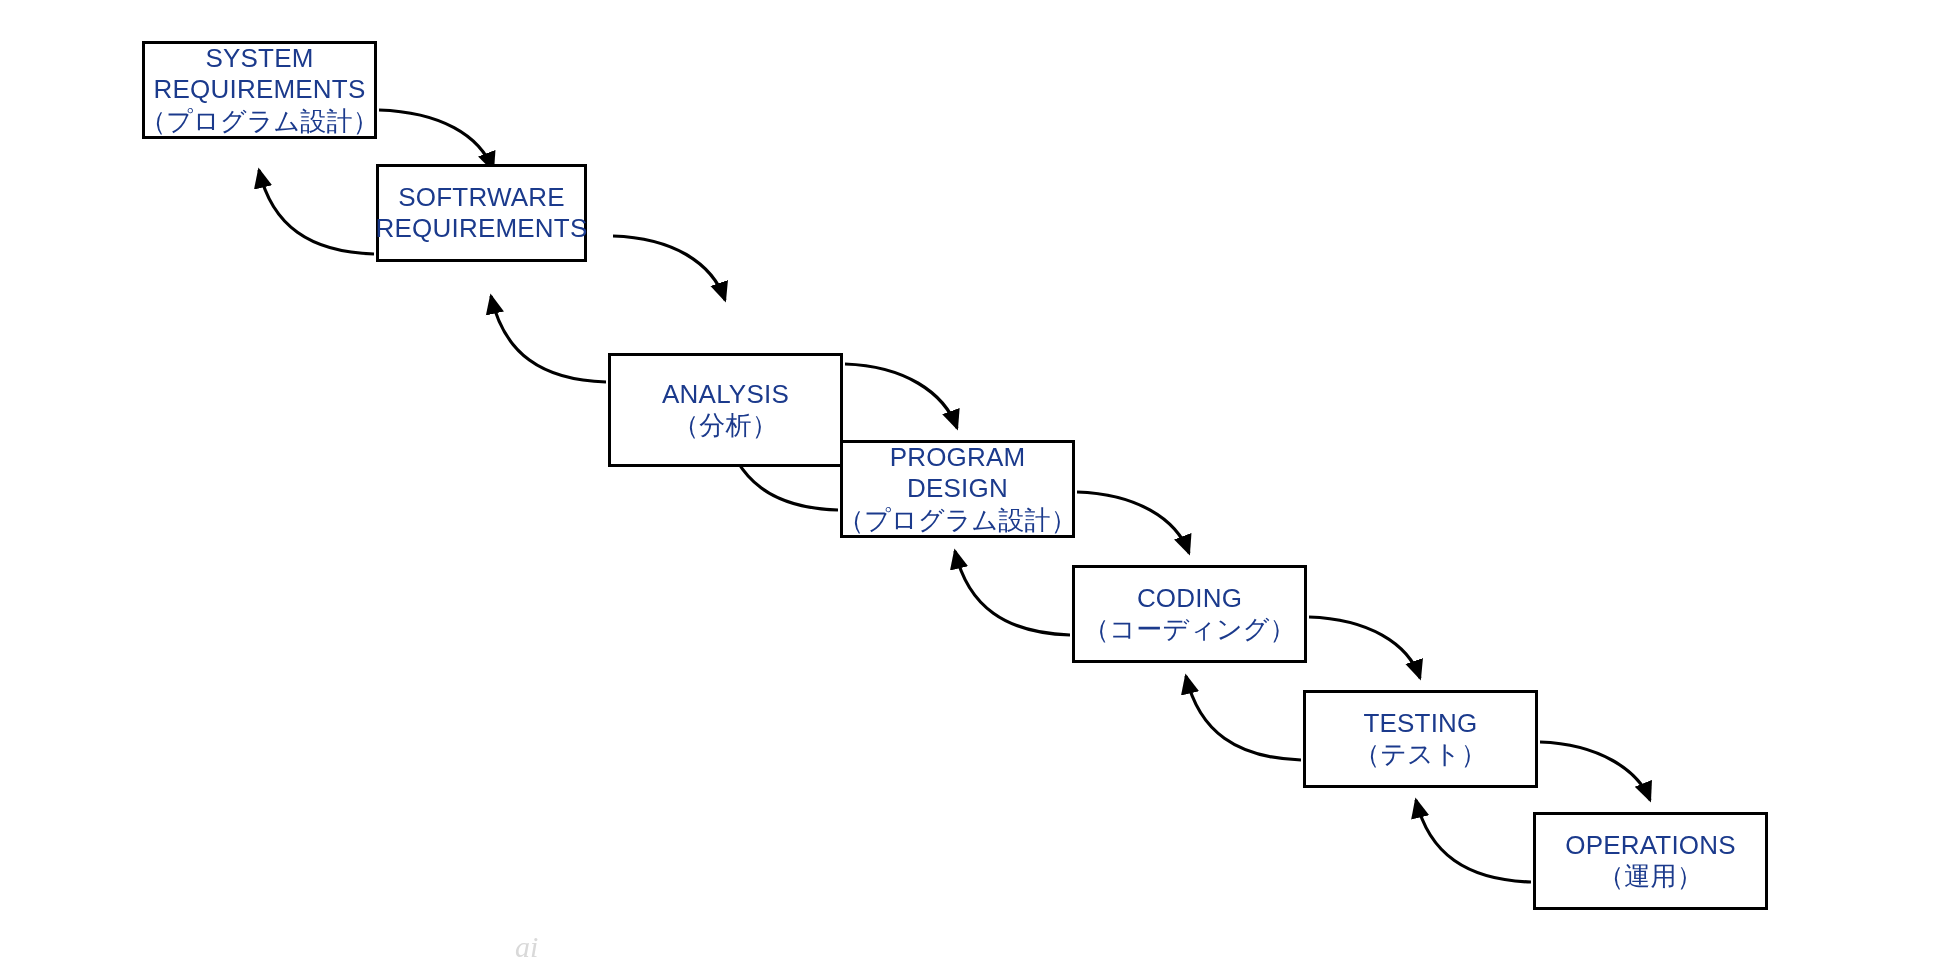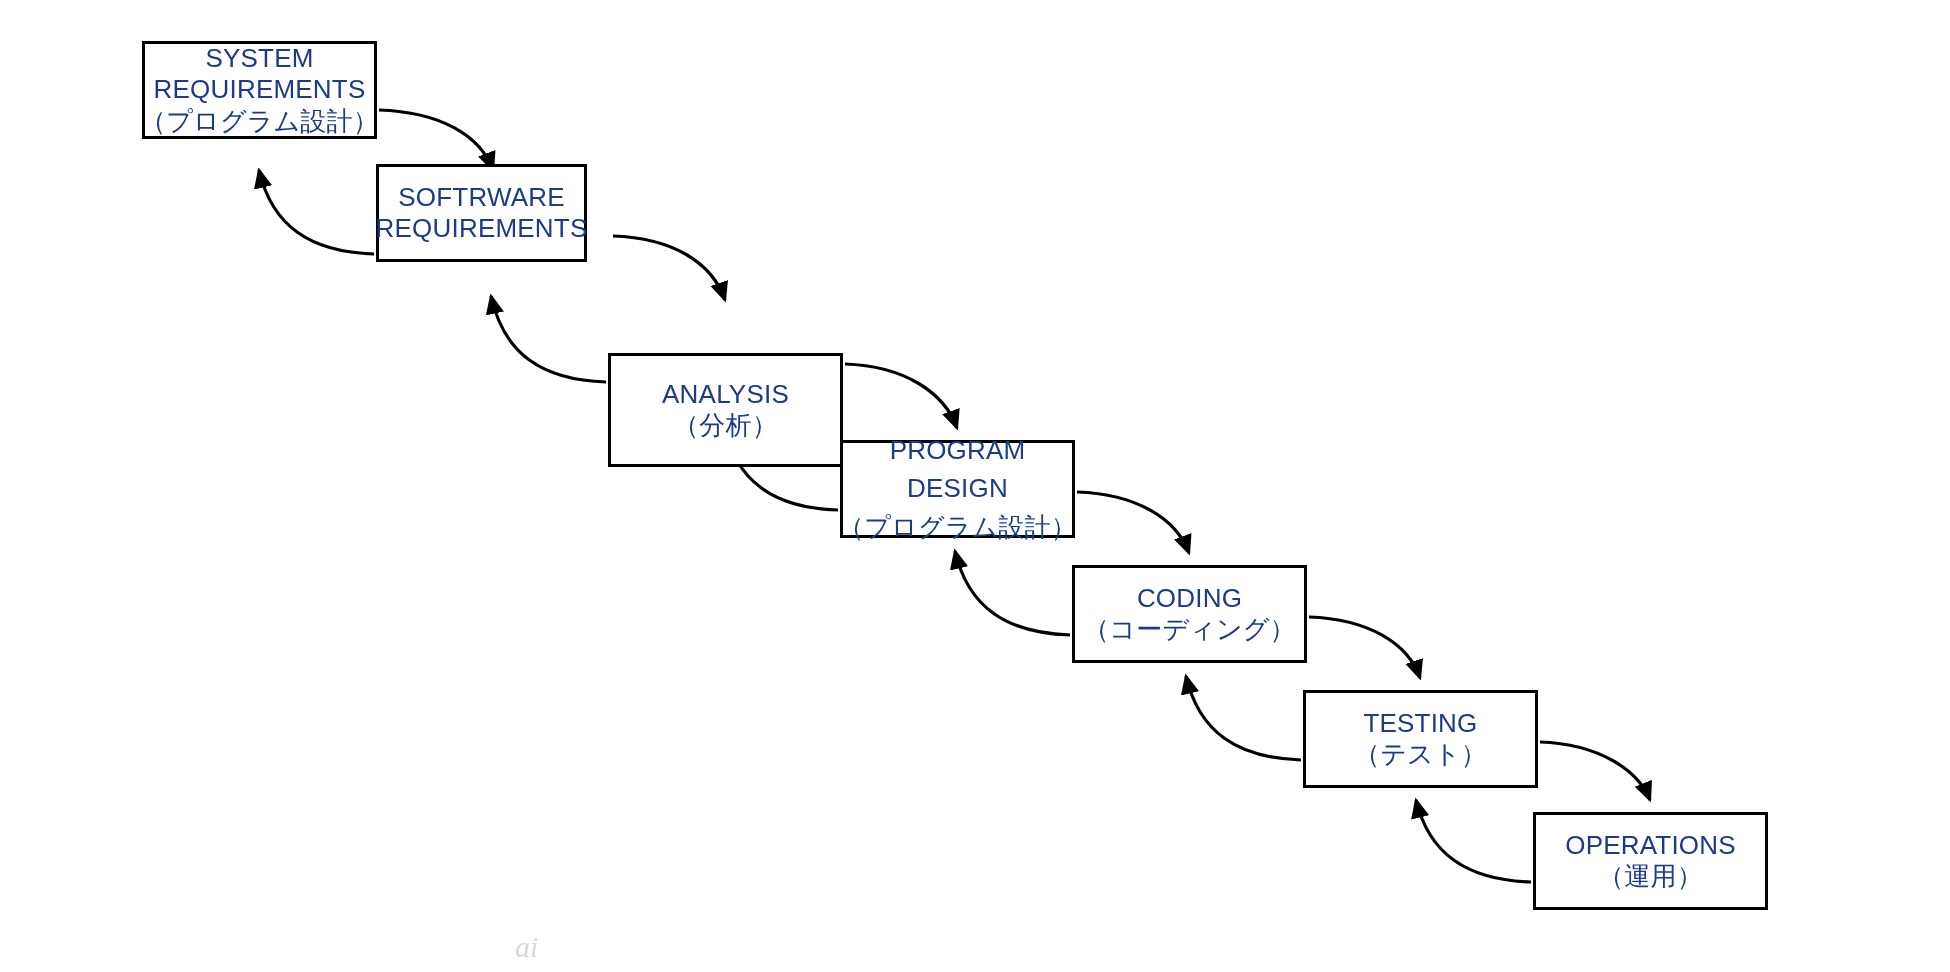--- a/index.html
+++ b/index.html
@@ -95,21 +95,21 @@
   <div class="stage-box" style="left:376px; top:164px; width:211px; height:98px;text-align:center;">
     <span class="stage-line">SOFTRWARE</span>
     <span class="stage-line">REQUIREMENTS</span>
   </div>
 
   <div class="stage-box" style="left:608px; top:312px; width:235px; height:114px;margin-top:41px;">
     <span class="stage-line">ANALYSIS</span>
     <span class="stage-jp">（分析）</span>
   </div>
 
-  <div class="stage-box" style="left:840px; top:440px; width:235px; height:98px;gap:7px;">
+  <div class="stage-box" style="left:840px; top:440px; width:235px; height:98px;">
     <span class="stage-line">PROGRAM</span>
     <span class="stage-line">DESIGN</span>
     <span class="stage-jp">（プログラム設計）</span>
   </div>
 
   <div class="stage-box" style="left:1072px; top:565px; width:235px; height:98px;">
     <span class="stage-line">CODING</span>
     <span class="stage-jp">（コーディング）</span>
   </div>
 

